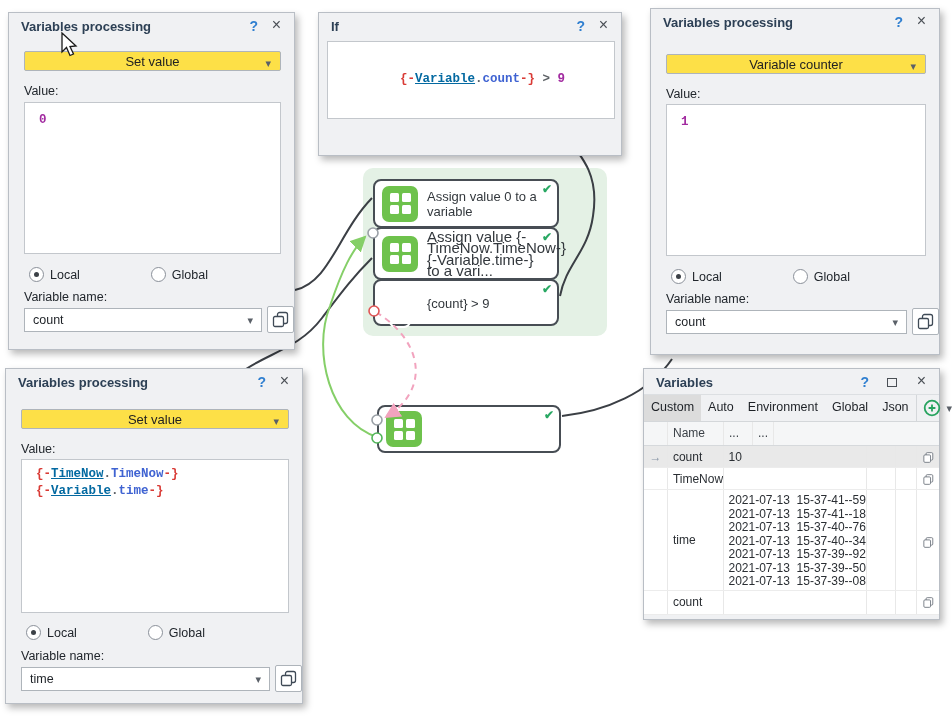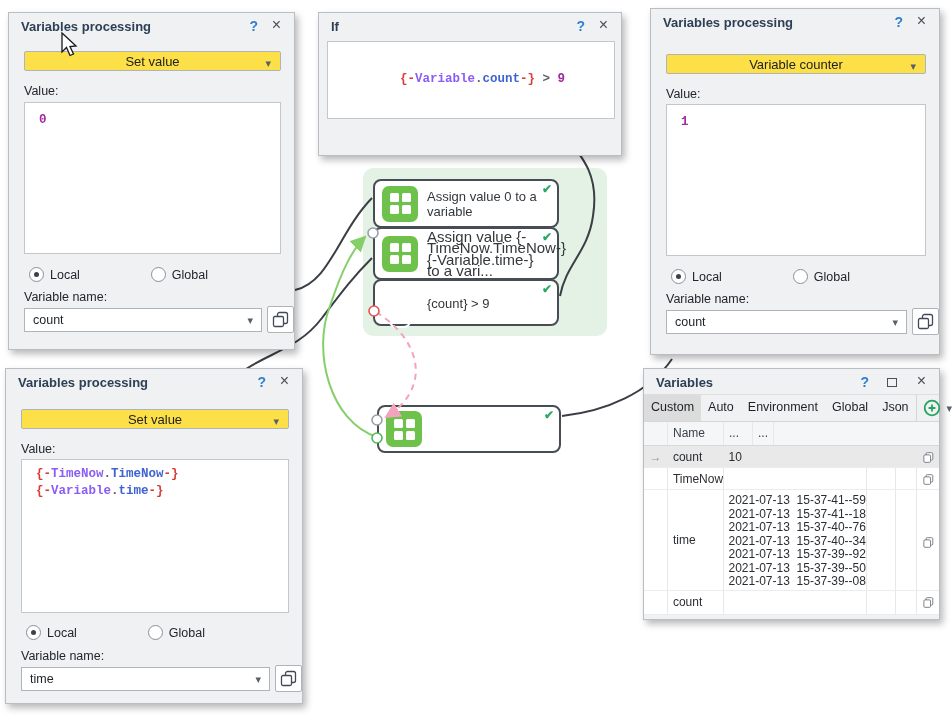--- a/index.html
+++ b/index.html
@@ -23,21 +23,21 @@
   .btn-dropdown .caret { position:absolute; right:9px; top:4px; }
   .caret { font-size:11px; color:#5a6068; line-height:14px; }
 
   .field-label { position:absolute; font-size:12.5px; color:#21262c; }
 
   .valuebox { position:absolute; background:#fff; border:1px solid #c3c7cc; overflow:hidden;
               padding:6px 6px 6px 14px; }
   .mono { font-family:"Liberation Mono", monospace; font-size:12.5px; font-weight:bold;
           line-height:17px; white-space:pre; }
   .tok-red    { color:#d93a35; }
-  .tok-green  { color:#8b5cf6; }
+  .tok-green  { color:#0369a1;text-decoration:underline; }
   .tok-blue   { color:#3f63d2; }
   .tok-purple { color:#a22ba0; }
   .tok-gray   { color:#5d6166; }
 
   .radio-row { position:absolute; height:16px; }
   .radio { display:inline-block; width:15px; height:15px; border-radius:50%;
            border:1px solid #8a9099; background:#fff; vertical-align:middle; position:relative; cursor:pointer; }
   .radio.checked::after { content:""; position:absolute; left:4px; top:4px; width:5px; height:5px;
            border-radius:50%; background:#3c4147; }
   .radio-label { font-size:12.5px; color:#21262c; vertical-align:middle; margin-left:6px; }

